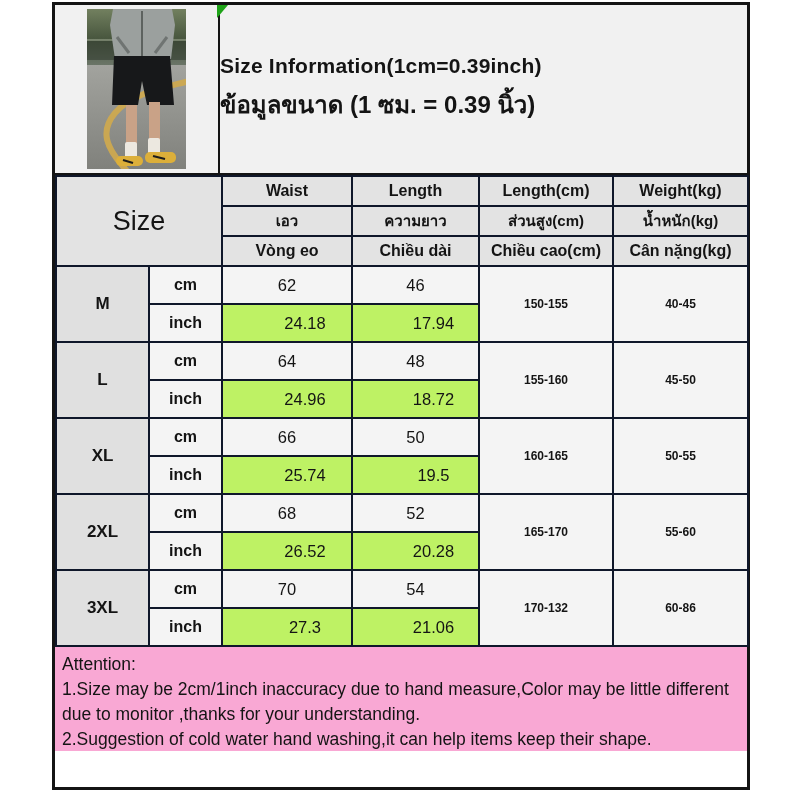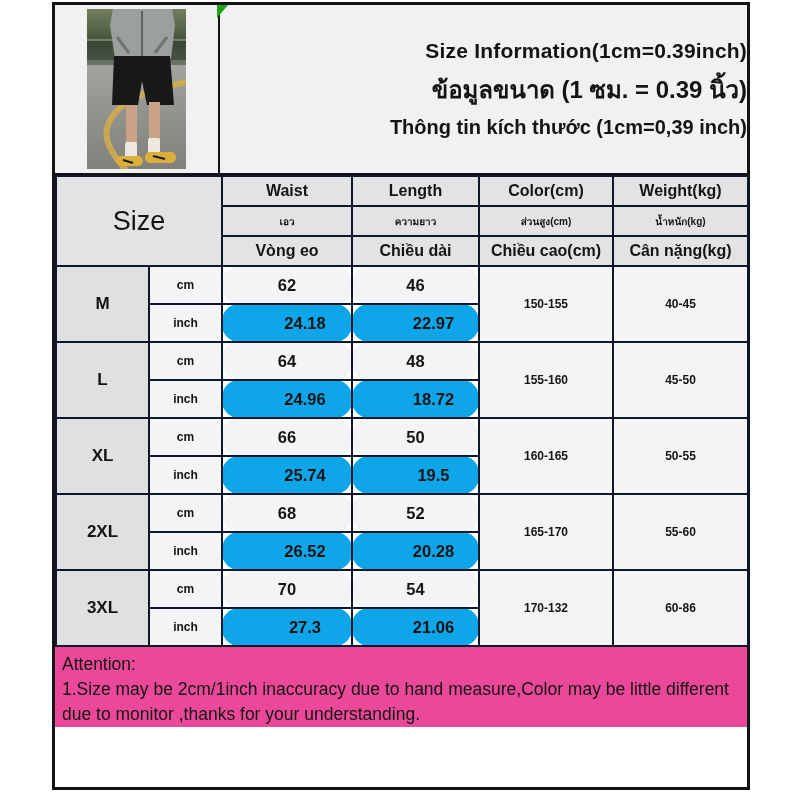--- a/index.html
+++ b/index.html
@@ -23,47 +23,47 @@
     display:flex; height:168px; background:#f1f1f1;
     border-bottom:2px solid #141414;
   }
   .photo-cell {
     width:165px; box-sizing:border-box; border-right:2px solid #141414;
     display:flex; align-items:center; justify-content:center;
   }
   .photo-frame { width:99px; height:160px; background:#8a8d88; overflow:hidden; }
   .title-cell {
     flex:1; display:flex; flex-direction:column; justify-content:center;
-    align-items:flex-end; text-align:center;
+    align-items:flex-start; text-align:center;
   }
   .t-en { font-size:21px; font-weight:bold; letter-spacing:.2px; }
   .t-th { font-size:24px; font-weight:bold; margin-top:7px; }
   .t-vi { font-size:20px; font-weight:bold; margin-top:7px; }
   
   table.size-table {
     width:100%; border-collapse:collapse; table-layout:fixed;
   }
   table.size-table td {
     border:2px solid #0f172a; text-align:center; vertical-align:middle;
     padding:0; overflow:hidden; white-space:nowrap;
   }
   .hrow td { height:28px; background:#e3e3e3; font-weight:bold; font-size:16px; }
-  .hrow td.th-cell { font-size:10px; }
+  .hrow td.th-cell { font-size:15px; }
   td.size-big { background:#e3e3e3; font-size:27px; font-weight:normal; }
   tr.r-cm td { height:36px; }
   tr.r-in td { height:36px;margin-left:8px; }
   td.lbl  { background:#e0e0e0; font-weight:bold; font-size:17px; }
-  td.unit { background:#f4f4f4; font-weight:bold; font-size:12px; }
-  td.val  { font-weight:bold; font-size:16.5px;border-radius:17px; }
+  td.unit { background:#f4f4f4; font-weight:bold; font-size:16px; }
+  td.val  { font-weight:normal; font-size:16.5px; }
   td.val.cm { background:#f4f4f4; }
-  td.val.in { background:#0ea5e9;padding-left:36px; }
+  td.val.in { background:#bef264;padding-left:36px; }
   td.merged { background:#f4f4f4; font-weight:bold; font-size:12px; }
   
   .attention {
-    padding:5px 7px 0 7px; background:#ec4899;
+    padding:5px 7px 0 7px; background:#f9a8d4;
     font-size:17.5px; line-height:1.42; text-align:left;
   }
   .attention div { margin:0; }
 </style>
 </head>
 <body>
 
 <div class="sheet">
   <div class="flag"></div>
 
@@ -101,39 +101,38 @@
             <rect x="58" y="143" width="31" height="11" rx="5" fill="#dcaf3a"></rect>
             <path d="M 36 151 L 46 154" stroke="#1c1c1c" stroke-width="2" fill="none"></path>
             <path d="M 66 147 L 78 150" stroke="#1c1c1c" stroke-width="2" fill="none"></path>
           </g>
         </svg>
       </div>
     </div>
     <div class="title-cell">
       <div class="t-en">Size Information(1cm=0.39inch)</div>
       <div class="t-th">ข้อมูลขนาด (1 ซม. = 0.39 นิ้ว)</div>
-      <div class="t-vi">Thông tin kích thước (1cm=0,39 inch)</div>
     </div>
   </div>
 
   <table class="size-table">
     <colgroup>
       <col style="width:93px">
         <col style="width:73px">
         <col style="width:130px">
       <col style="width:127px">
         <col style="width:134px">
         <col style="width:135px">
     </colgroup>
     <tbody>
       <tr class="hrow">
         <td class="size-big" rowspan="3" colspan="2">Size</td>
         <td>Waist</td>
         <td>Length</td>
-        <td>Color(cm)</td>
+        <td>Length(cm)</td>
         <td>Weight(kg)</td>
       </tr>
       <tr class="hrow">
         <td class="th-cell">เอว</td>
         <td class="th-cell">ความยาว</td>
         <td class="th-cell">ส่วนสูง(cm)</td>
         <td class="th-cell">น้ำหนัก(kg)</td>
       </tr>
       <tr class="hrow">
         <td>Vòng eo</td>
@@ -146,21 +145,21 @@
         <td class="lbl" rowspan="2">M</td>
         <td class="unit">cm</td>
         <td class="val cm">62</td>
         <td class="val cm">46</td>
         <td class="merged" rowspan="2">150-155</td>
         <td class="merged" rowspan="2">40-45</td>
       </tr>
       <tr class="r-in">
         <td class="unit">inch</td>
         <td class="val in">24.18</td>
-        <td class="val in">22.97</td>
+        <td class="val in">17.94</td>
       </tr>
 
       <tr class="r-cm">
         <td class="lbl" rowspan="2">L</td>
         <td class="unit">cm</td>
         <td class="val cm">64</td>
         <td class="val cm">48</td>
         <td class="merged" rowspan="2">155-160</td>
         <td class="merged" rowspan="2">45-50</td>
       </tr>
@@ -210,14 +209,15 @@
         <td class="unit">inch</td>
         <td class="val in">27.3</td>
         <td class="val in">21.06</td>
       </tr>
     </tbody>
   </table>
 
   <div class="attention">
     <div>Attention:</div>
     <div>1.Size may be 2cm/1inch inaccuracy due to hand measure,Color may be little different due to monitor ,thanks for your understanding.</div>
+    <div>2.Suggestion of cold water hand washing,it can help items keep their shape.</div>
   </div>
 </div>
 
 </body></html>

